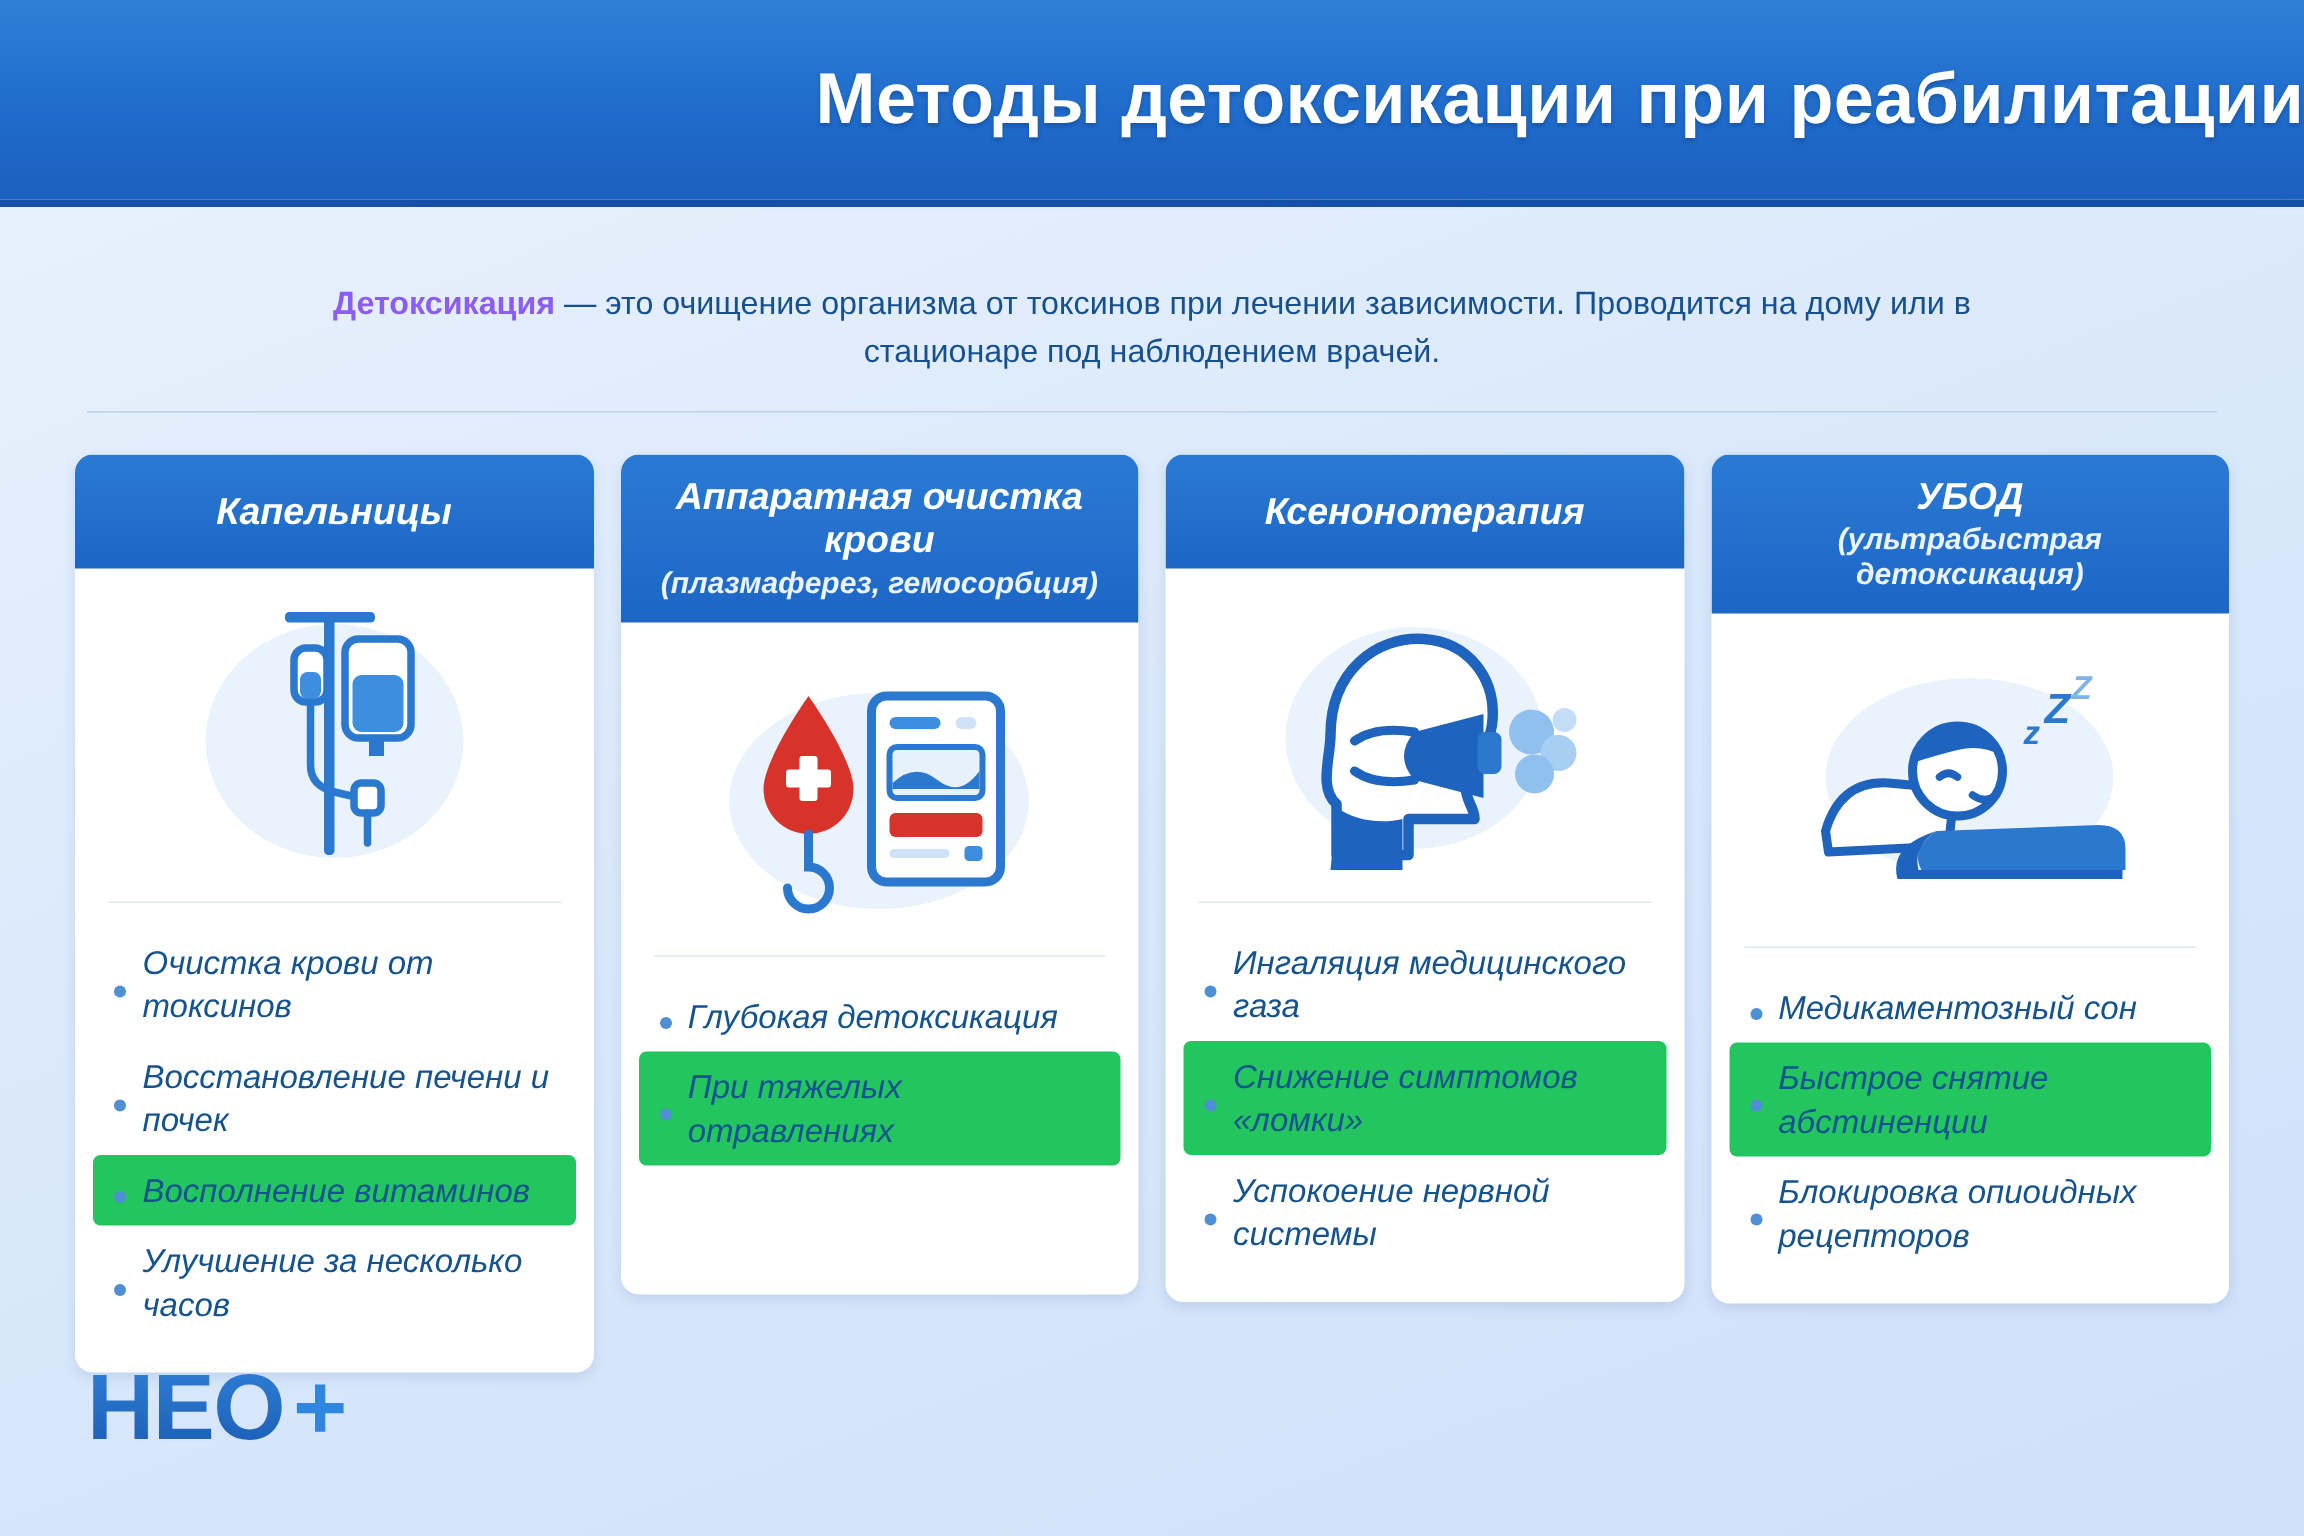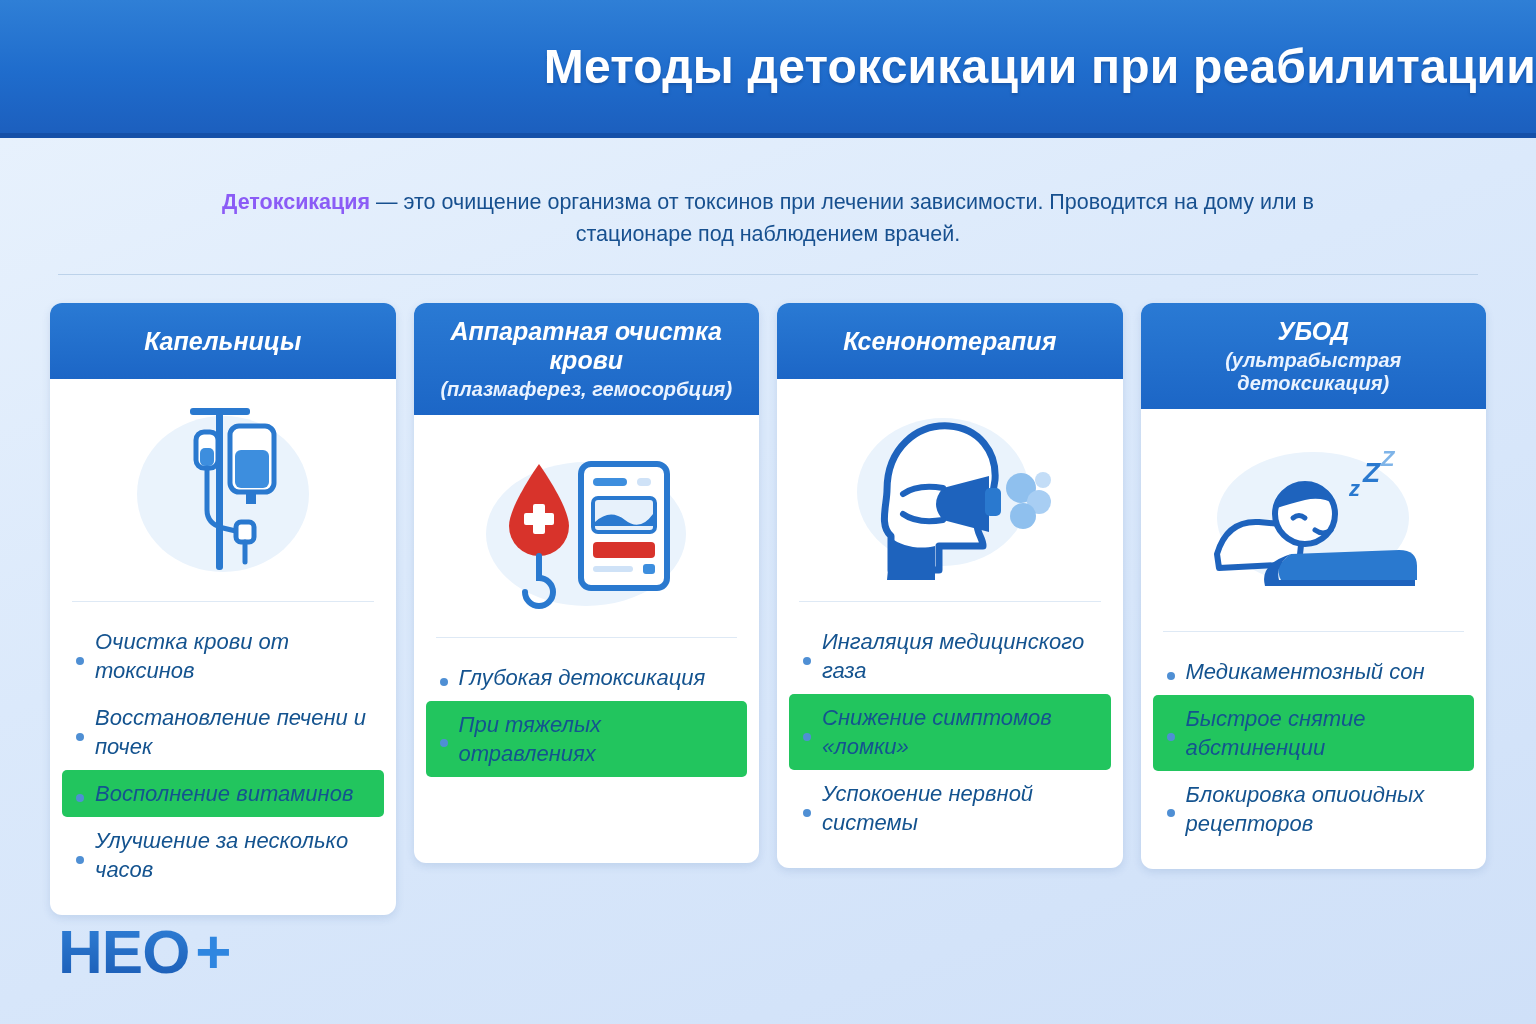--- a/index.html
+++ b/index.html
@@ -134,21 +134,21 @@
     border-radius: 50%;
     background: #4f8fd4;
     margin-top: 9px;
     flex: 0 0 auto;
   }
 
   
   .logo {
     position: absolute;
     left: 58px;
-    bottom: 41px;
+    bottom: 54px;
     display: flex;
     align-items: center;
     gap: 2px;
   }
   .logo-text {
     font-size: 62px;
     font-weight: bold;
     letter-spacing: -1px;
     background: linear-gradient(180deg, #2f7fd6 0%, #1b5cb5 100%);
     -webkit-background-clip: text;

